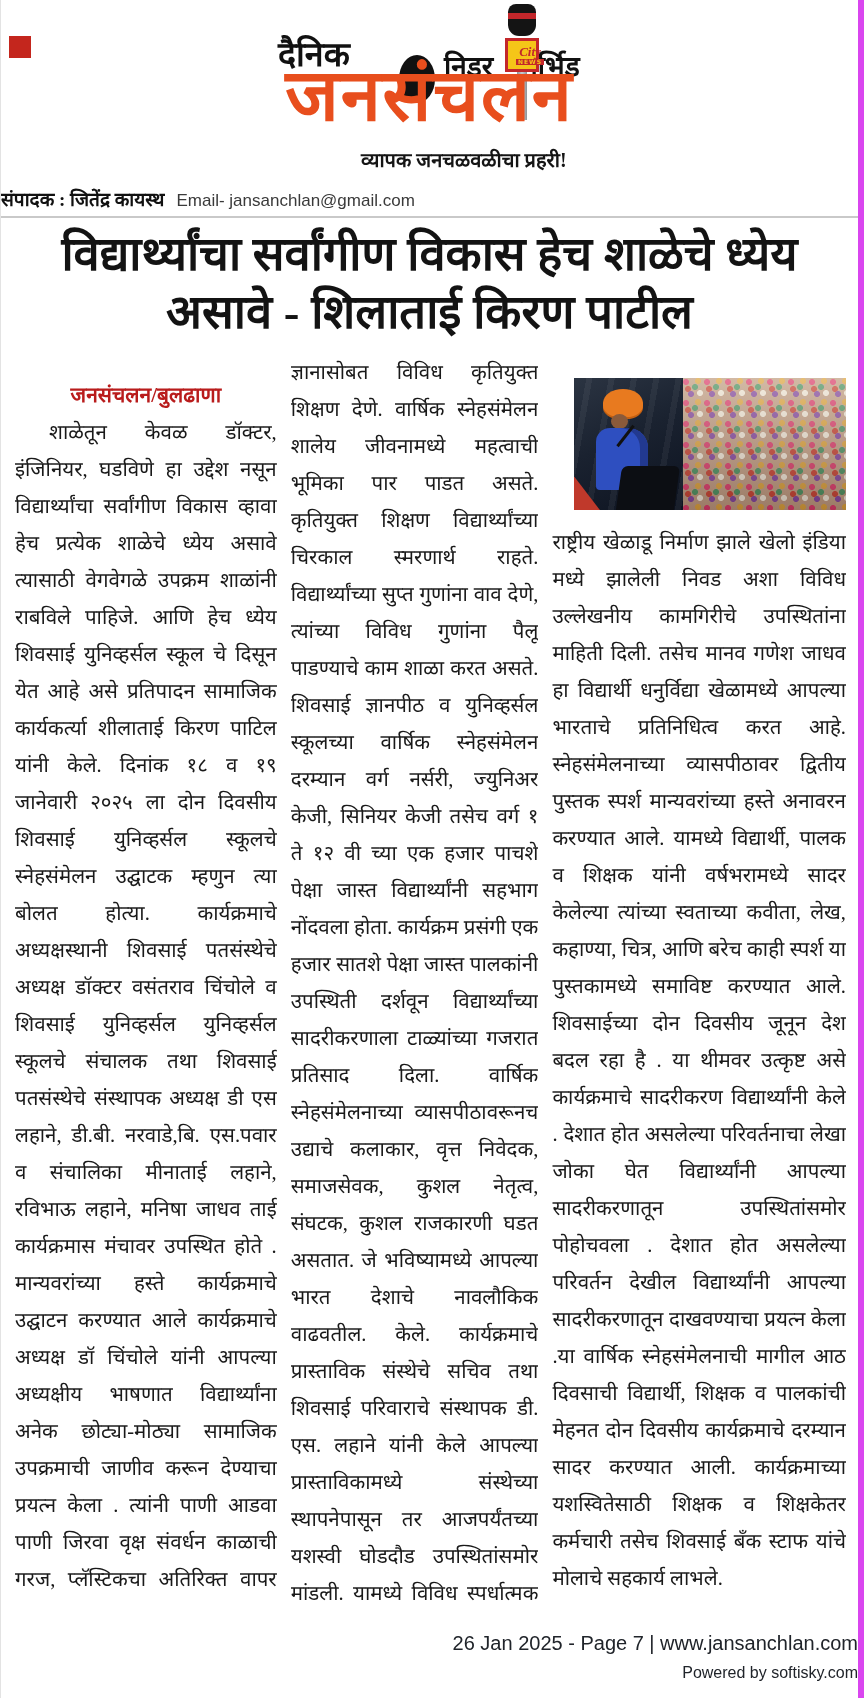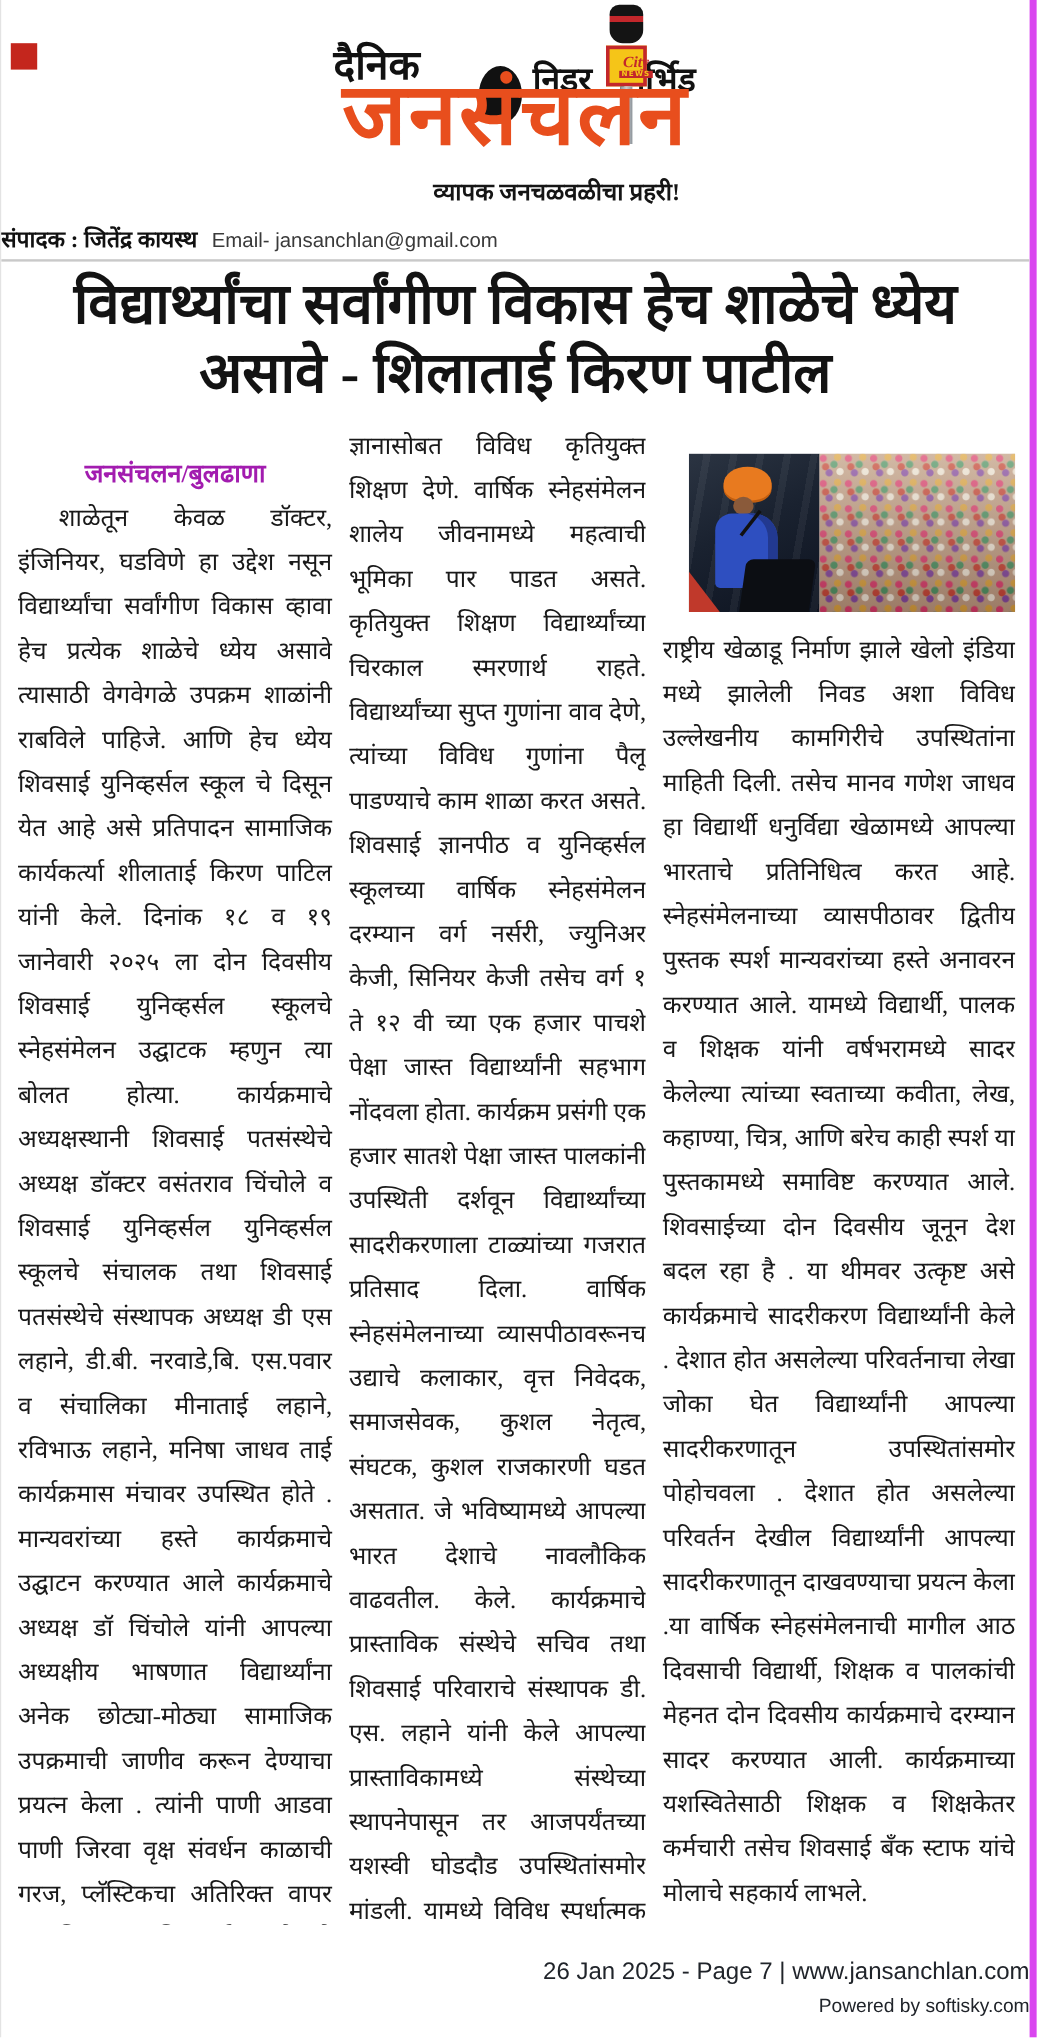--- a/index.html
+++ b/index.html
@@ -118,21 +118,21 @@
   </div>
 
   <div class="headline">
     <div>विद्यार्थ्यांचा सर्वांगीण विकास हेच शाळेचे ध्येय</div>
     <div>असावे - शिलाताई किरण पाटील</div>
   </div>
 
   <div class="body-cols">
 
     <div class="col col-1">
-      <div class="dateline" style="color:#a21caf;">जनसंचलन/बुलढाणा</div>
+      <div class="dateline" style="color:#b91c1c;">जनसंचलन/बुलढाणा</div>
       <p>शाळेतून केवळ डॉक्टर, इंजिनियर, घडविणे हा उद्देश नसून विद्यार्थ्यांचा सर्वांगीण विकास व्हावा हेच प्रत्येक शाळेचे ध्येय असावे त्यासाठी वेगवेगळे उपक्रम शाळांनी राबविले पाहिजे. आणि हेच ध्येय शिवसाई युनिव्हर्सल स्कूल चे दिसून येत आहे असे प्रतिपादन सामाजिक कार्यकर्त्या शीलाताई किरण पाटिल यांनी केले. दिनांक १८ व १९ जानेवारी २०२५ ला दोन दिवसीय शिवसाई युनिव्हर्सल स्कूलचे स्नेहसंमेलन उद्घाटक म्हणुन त्या बोलत होत्या. कार्यक्रमाचे अध्यक्षस्थानी शिवसाई पतसंस्थेचे अध्यक्ष डॉक्टर वसंतराव चिंचोले व शिवसाई युनिव्हर्सल युनिव्हर्सल स्कूलचे संचालक तथा शिवसाई पतसंस्थेचे संस्थापक अध्यक्ष डी एस लहाने, डी.बी. नरवाडे,बि. एस.पवार व संचालिका मीनाताई लहाने, रविभाऊ लहाने, मनिषा जाधव ताई कार्यक्रमास मंचावर उपस्थित होते . मान्यवरांच्या हस्ते कार्यक्रमाचे उद्घाटन करण्यात आले कार्यक्रमाचे अध्यक्ष डॉ चिंचोले यांनी आपल्या अध्यक्षीय भाषणात विद्यार्थ्यांना अनेक छोट्या-मोठ्या सामाजिक उपक्रमाची जाणीव करून देण्याचा प्रयत्न केला . त्यांनी पाणी आडवा पाणी जिरवा वृक्ष संवर्धन काळाची गरज, प्लॅस्टिकचा अतिरिक्त वापर या विषयावर विद्यार्थ्यांना मोलाचे मार्गदर्शन केले. त्यांनी बोलताना स्नेहसंमेलन म्हणजे विद्यार्थ्यांच्या कलागुणांना वाव देणारे एक व्यासपीठ. स्नेहसंमेलनाच उद्देश विध्यार्थ्यांना शैक्षणिक</p>
     </div>
 
     <div class="col col-2">
       <p>ज्ञानासोबत विविध कृतियुक्त शिक्षण देणे. वार्षिक स्नेहसंमेलन शालेय जीवनामध्ये महत्वाची भूमिका पार पाडत असते. कृतियुक्त शिक्षण विद्यार्थ्यांच्या चिरकाल स्मरणार्थ राहते. विद्यार्थ्यांच्या सुप्त गुणांना वाव देणे, त्यांच्या विविध गुणांना पैलू पाडण्याचे काम शाळा करत असते. शिवसाई ज्ञानपीठ व युनिव्हर्सल स्कूलच्या वार्षिक स्नेहसंमेलन दरम्यान वर्ग नर्सरी, ज्युनिअर केजी, सिनियर केजी तसेच वर्ग १ ते १२ वी च्या एक हजार पाचशे पेक्षा जास्त विद्यार्थ्यांनी सहभाग नोंदवला होता. कार्यक्रम प्रसंगी एक हजार सातशे पेक्षा जास्त पालकांनी उपस्थिती दर्शवून विद्यार्थ्यांच्या सादरीकरणाला टाळ्यांच्या गजरात प्रतिसाद दिला. वार्षिक स्नेहसंमेलनाच्या व्यासपीठावरूनच उद्याचे कलाकार, वृत्त निवेदक, समाजसेवक, कुशल नेतृत्व, संघटक, कुशल राजकारणी घडत असतात. जे भविष्यामध्ये आपल्या भारत देशाचे नावलौकिक वाढवतील. केले. कार्यक्रमाचे प्रास्ताविक संस्थेचे सचिव तथा शिवसाई परिवाराचे संस्थापक डी. एस. लहाने यांनी केले आपल्या प्रास्ताविकामध्ये संस्थेच्या स्थापनेपासून तर आजपर्यंतच्या यशस्वी घोडदौड उपस्थितांसमोर मांडली. यामध्ये विविध स्पर्धात्मक यश जसे ४२ विद्यार्थी मधुन विद्यार्थ्यांची निवड तसेच क्रिडा क्षेत्रामध्ये खो-खो या खेळात राज्यस्तरीय, राष्ट्रीय स्तरावर विद्यार्थ्यांनी केलेले प्रतिनिधित्व धनुर्विद्या खेळात अनेक आंतरराष्ट्रीय</p>
     </div>
 
     <div class="col col-3">
       <div class="photo">
         <div class="photo-left">

